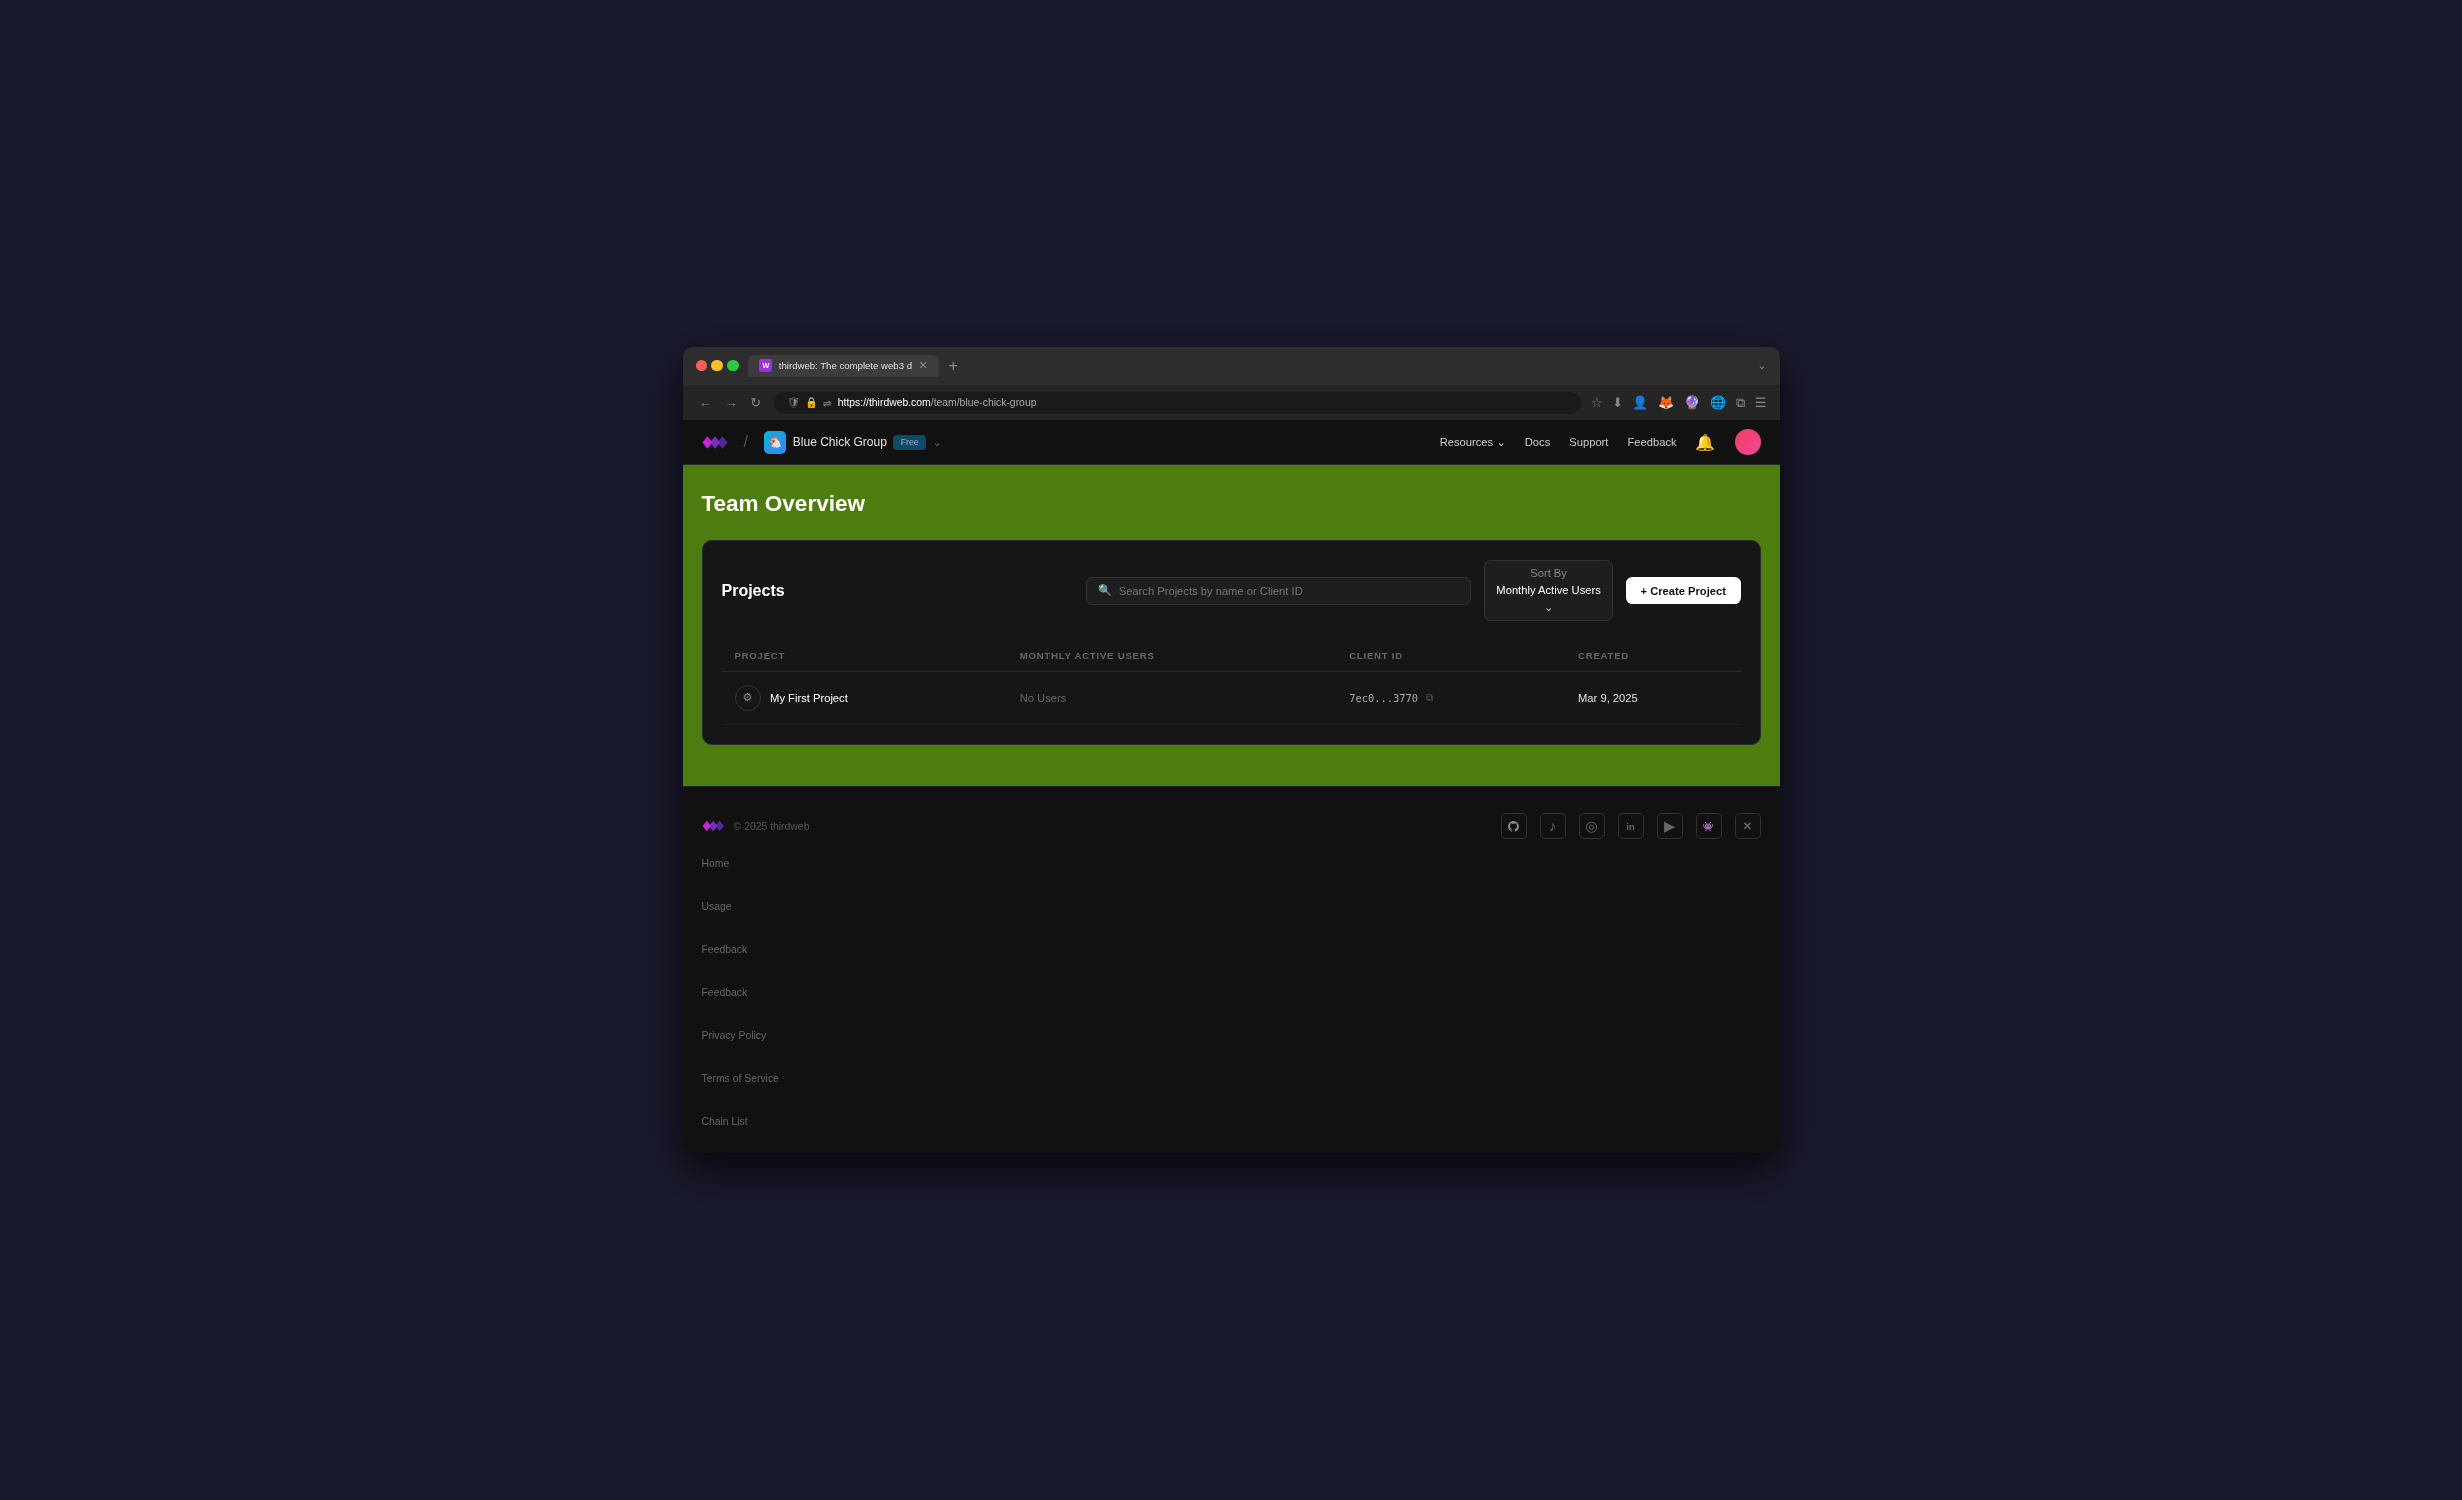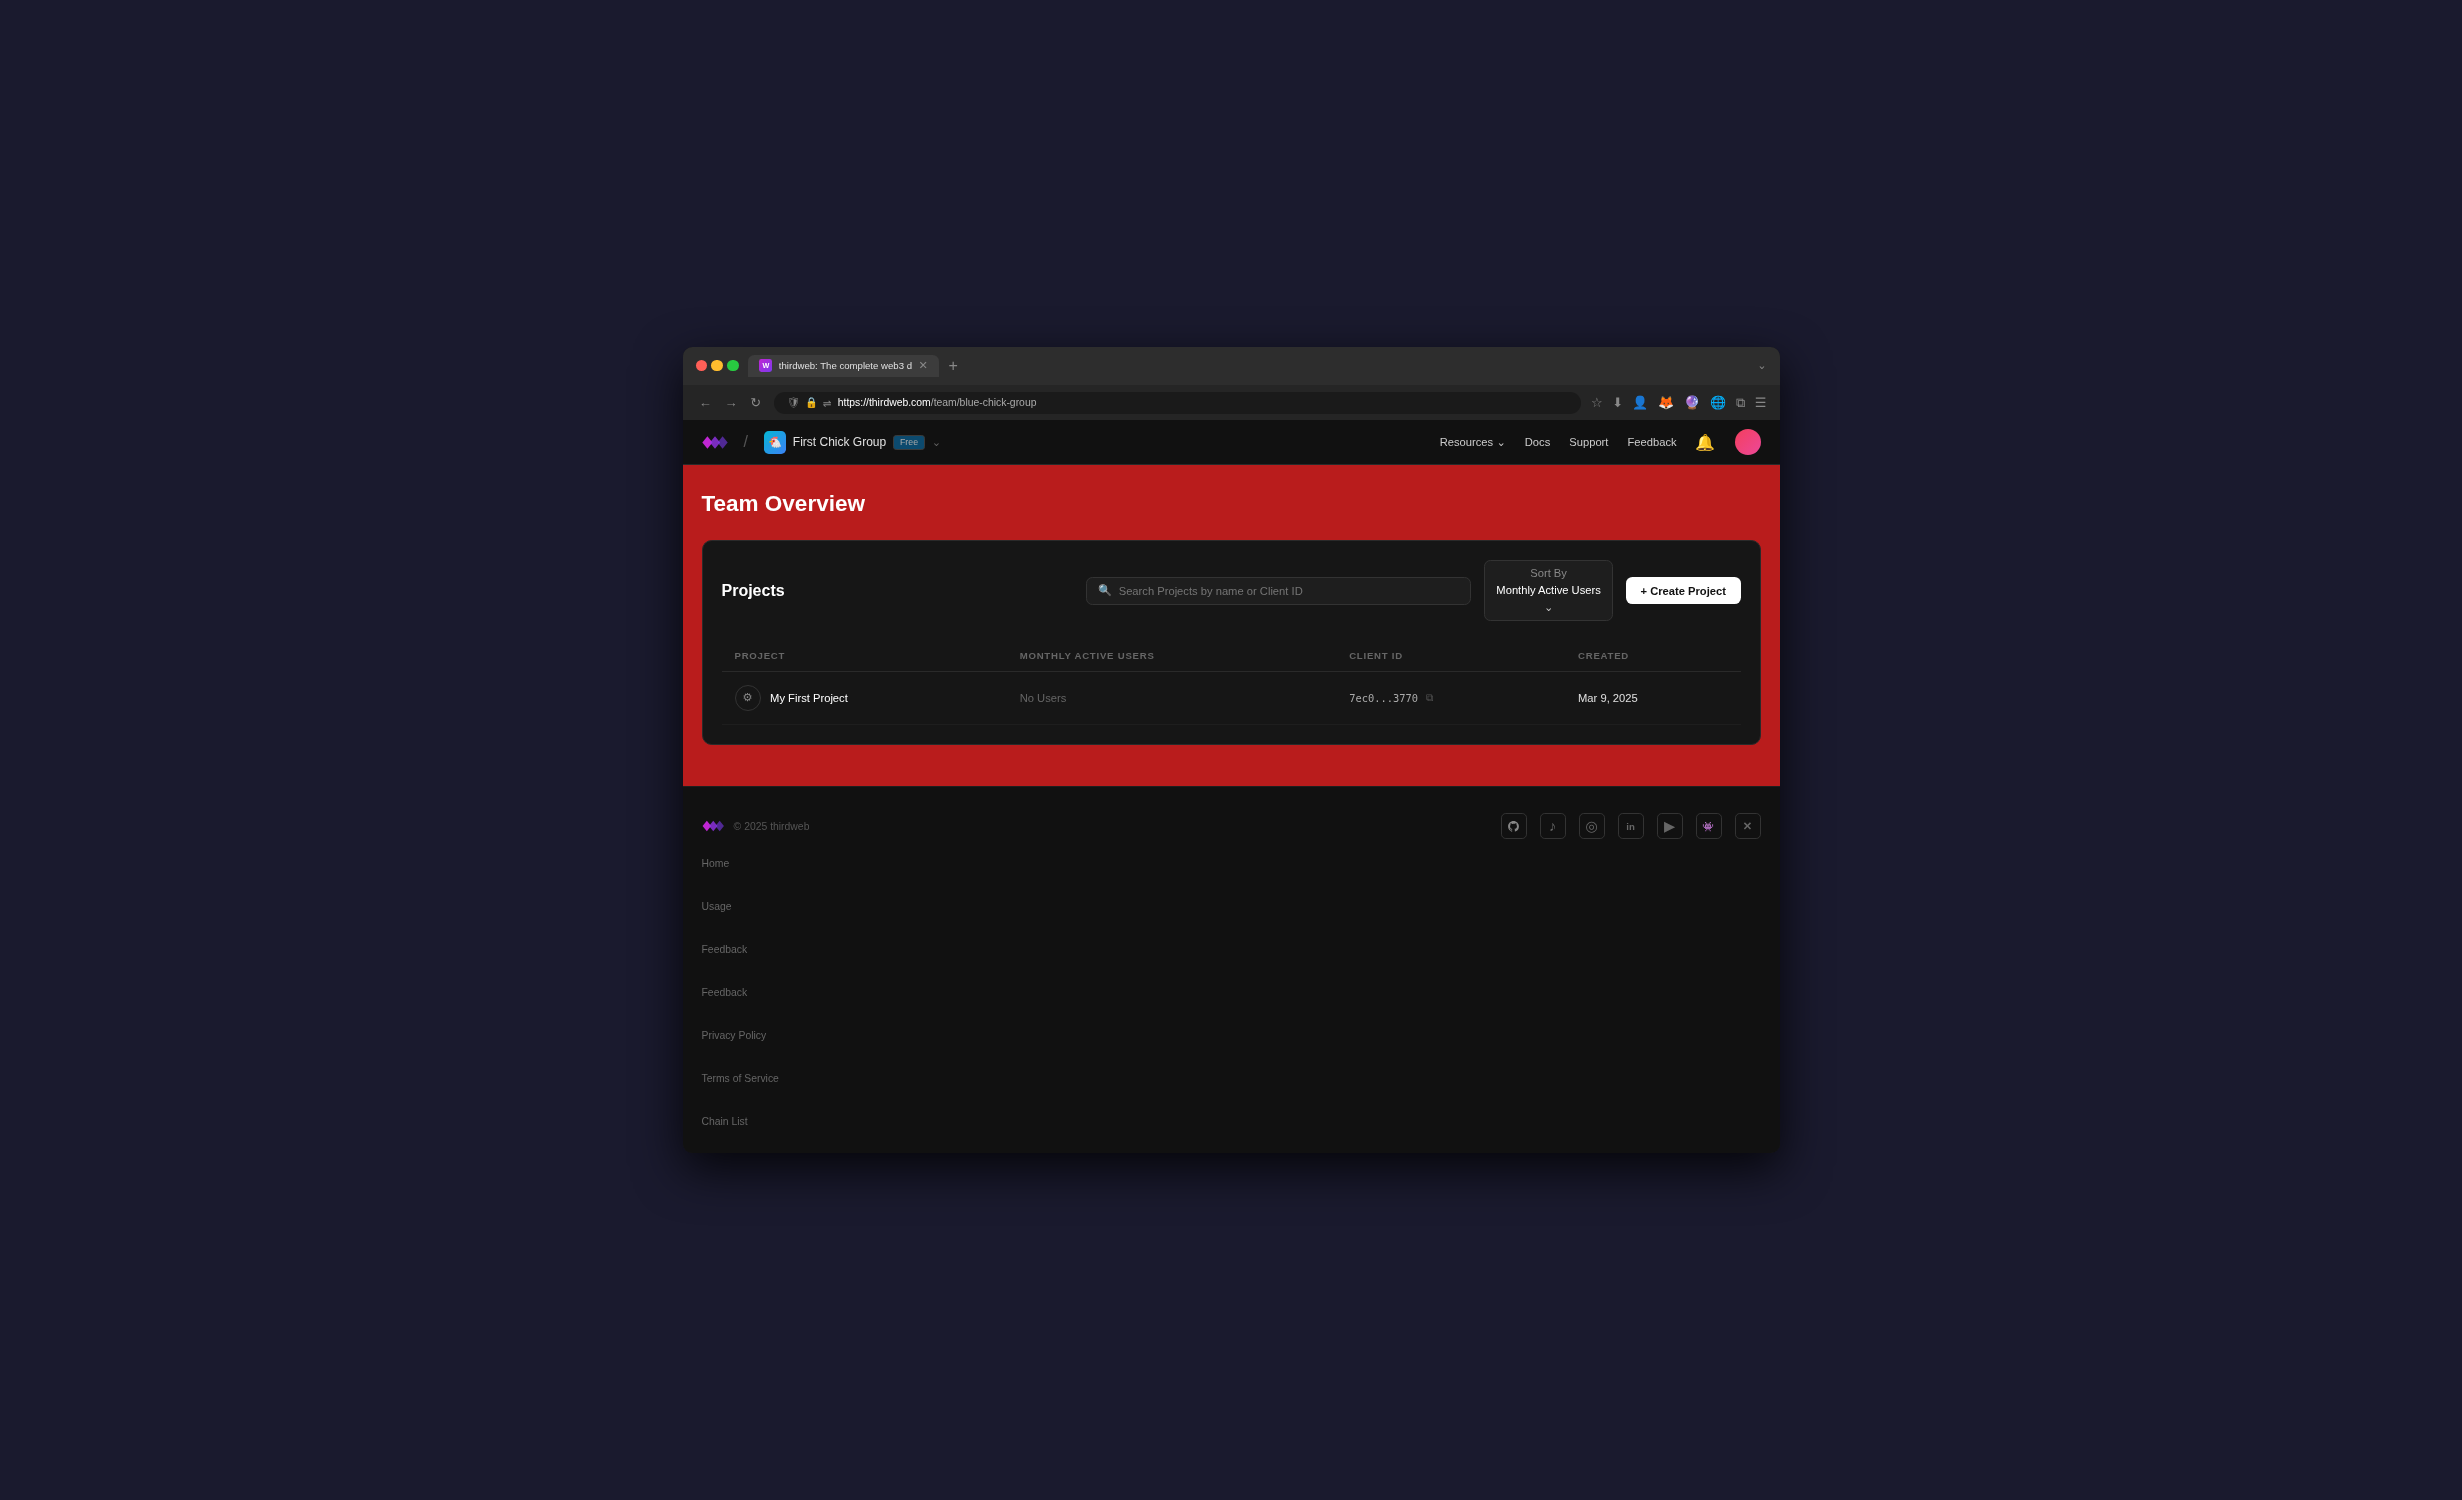--- a/index.html
+++ b/index.html
@@ -258,21 +258,21 @@
       cursor: pointer;
       border-bottom: 1.6px solid transparent;
       white-space: nowrap;
     }
     .sub-nav-tab.active {
       color: white;
       border-bottom: 1.6px solid white;
     }
     
     .main-content {
-      background: #b91c1c;
+      background: #4d7c0f;
       padding: 26px 19px;
       min-height: 321px;
     }
     .page-title {
       color: white;
       font-size: 22.5px;
       font-weight: 600;
       margin-bottom: 22.5px;
     }
     
@@ -517,21 +517,21 @@
     <div class="logo-mark">
       <svg class="logo-svg" viewBox="0 0 40 30" fill="none">
         <path d="M0 15 L8 5 L16 15 L8 25 Z" fill="#c026d3"></path>
         <path d="M12 15 L20 5 L28 15 L20 25 Z" fill="#9333ea" opacity="0.8"></path>
         <path d="M24 15 L32 5 L40 15 L32 25 Z" fill="#7c3aed" opacity="0.6"></path>
       </svg>
     </div>
     <span class="breadcrumb-sep">/</span>
     <div class="team-badge">
       <div class="team-icon">🐔</div>
-      <span class="team-name">First Chick Group</span>
+      <span class="team-name">Blue Chick Group</span>
       <span class="free-badge">Free</span>
       <span class="chevron-icon">⌄</span>
     </div>
     <nav class="header-nav">
       <div class="resources-btn">
         <span>Resources</span>
         <span>⌄</span>
       </div>
       <a class="header-nav-link">Docs</a>
       <a class="header-nav-link">Support</a>

